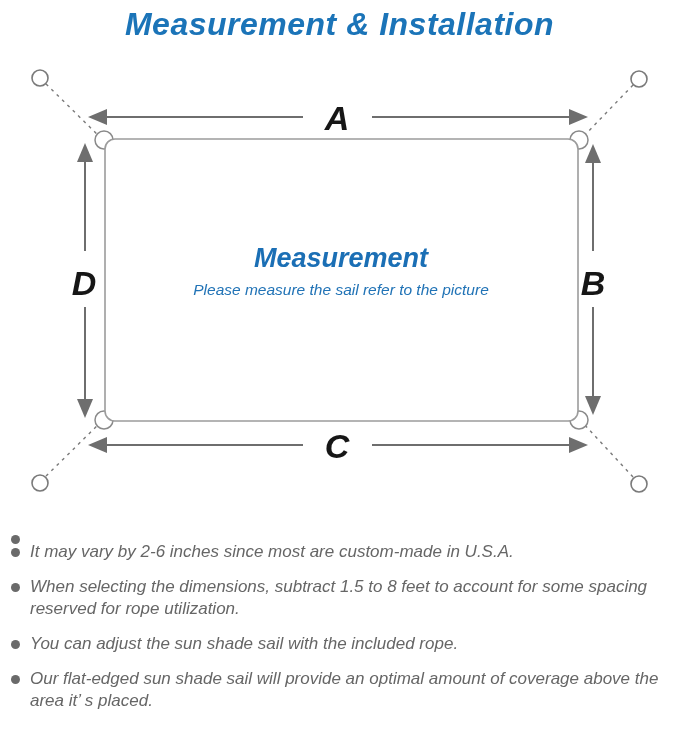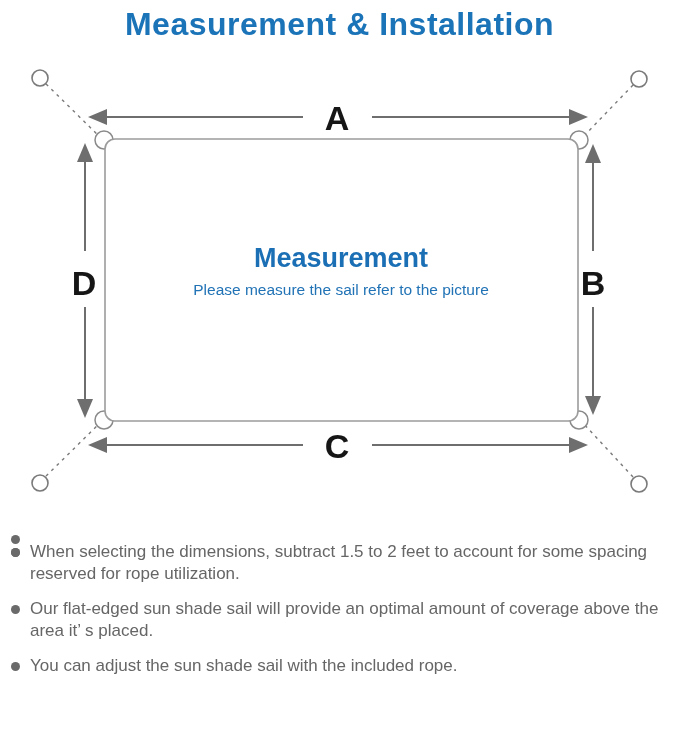--- a/index.html
+++ b/index.html
@@ -12,20 +12,21 @@
     height: 739px;
     overflow: hidden;
     font-family: "Liberation Sans", sans-serif;
     position: relative;
   }
   .page {
     position: relative;
     width: 679px;
     height: 739px;
     background: #ffffff;
+    font-style: italic;
   }
   .title {
     margin: 0;
     padding-top: 6px;
     text-align: center;
     font-size: 32px;
     line-height: 36px;
     font-weight: bold;
     color: #1b74b8;
     letter-spacing: 0.5px;
@@ -134,28 +135,29 @@
     <text class="ctitle" x="341" y="212">Measurement</text>
     <text class="csub" x="341" y="240">Please measure the sail refer to the picture</text>
   </svg>
 
   <ul class="bullets">
     <li>
       <span class="disc"></span>
     </li>
     <li>
       <span class="disc"></span>
+      <span>It may vary by 2-6 inches since most are custom-made in U.S.A.</span>
     </li>
     <li>
       <span class="disc"></span>
-      <span>When selecting the dimensions, subtract 1.5 to 2 feet to account for some spacing reserved for rope utilization.</span>
+      <span>When selecting the dimensions, subtract 1.5 to 8 feet to account for some spacing reserved for rope utilization.</span>
+    </li>
+    <li>
+      <span class="disc"></span>
+      <span>You can adjust the sun shade sail with the included rope.</span>
     </li>
     <li>
       <span class="disc"></span>
       <span>Our flat-edged sun shade sail will provide an optimal amount of coverage above the area it’ s placed.</span>
-    </li>
-    <li>
-      <span class="disc"></span>
-      <span>You can adjust the sun shade sail with the included rope.</span>
     </li>
   </ul>
 
 </div>
 
 </body></html>

